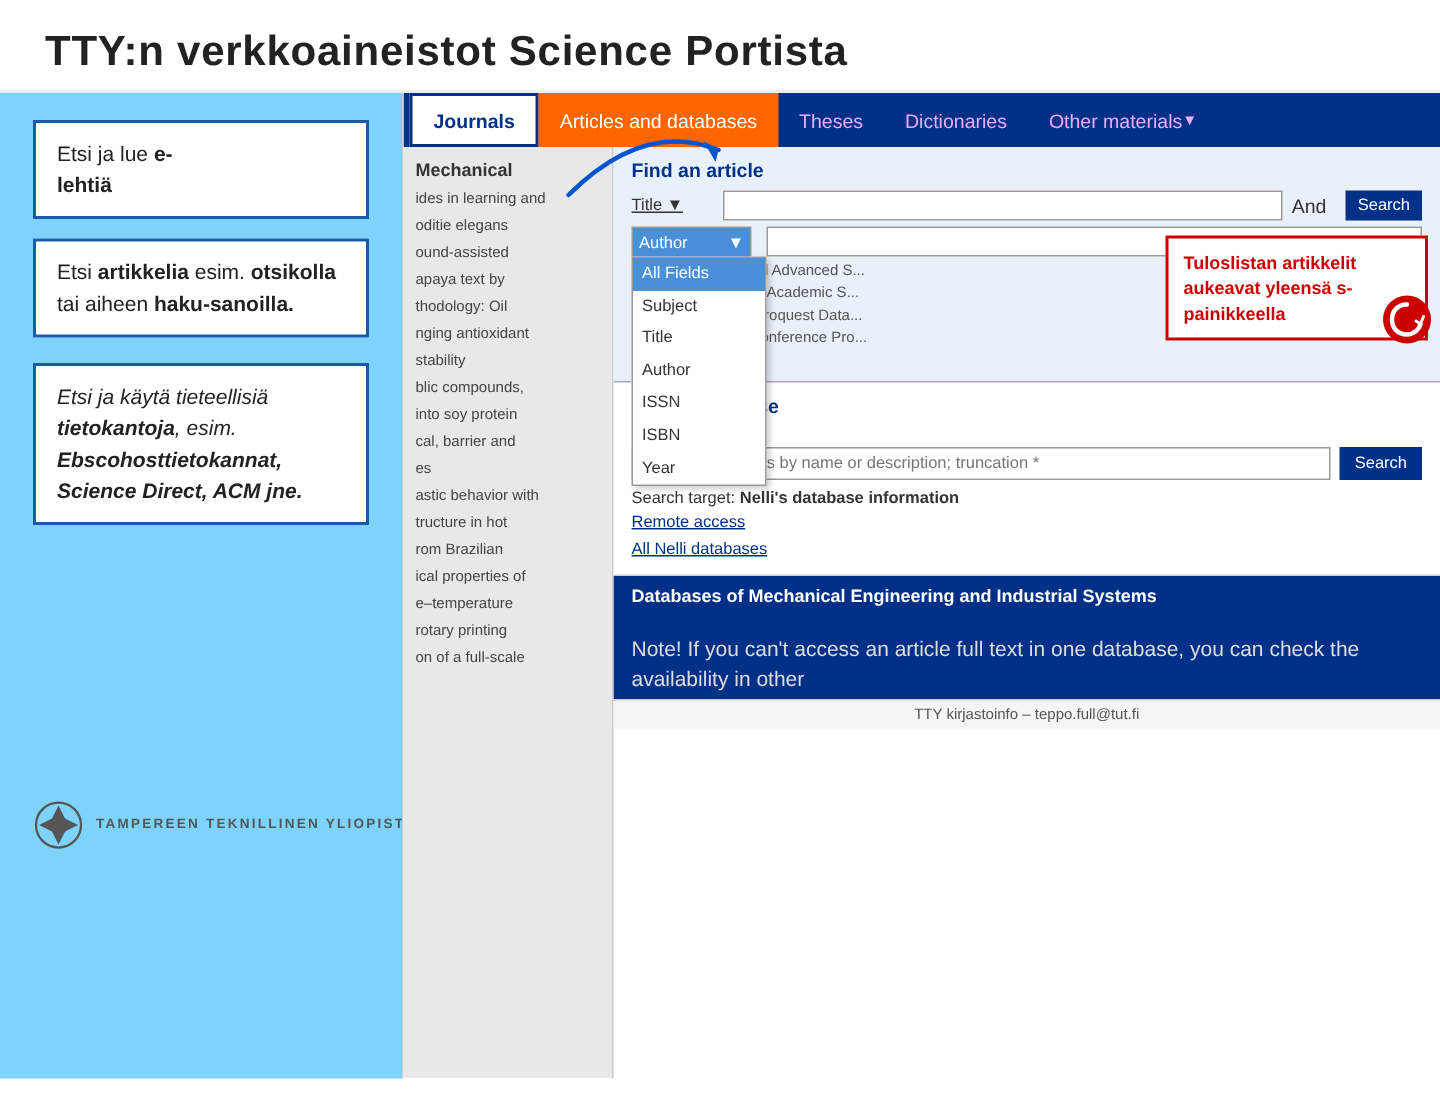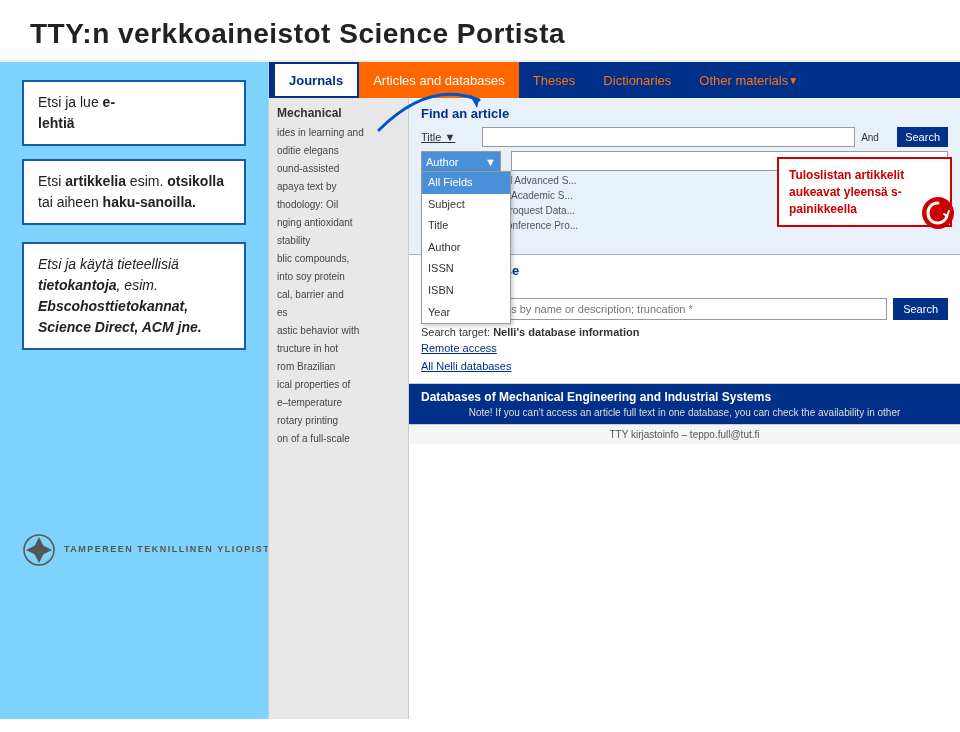--- a/index.html
+++ b/index.html
@@ -109,21 +109,21 @@
     .nav-bar {
       background: #003087;
       display: flex;
       align-items: stretch;
       height: 36px;
       padding: 0 4px;
     }
     .nav-item {
       padding: 0 14px;
       font-size: 13px;
-      color: #f97316;
+      color: #f0abfc;
       display: flex;
       align-items: center;
       cursor: pointer;
       white-space: nowrap;
     }
     .nav-item.active {
       background: #ff6600;
       color: #fff;
     }
     .nav-item.journals {
@@ -214,21 +214,21 @@
       background: #003087;
       color: #fff;
       border: none;
       font-size: 11px;
       padding: 2px 8px;
       height: 20px;
       cursor: pointer;
     }
 
     .and-label {
-      font-size: 10px;
+      font-size: 13px;
       color: #333;
       width: 30px;
     }
 
     
     .author-dropdown-wrapper {
       position: relative;
       width: 80px;
     }
     .author-dropdown {
@@ -354,25 +354,24 @@
     .databases-section {
       background: #003087;
       padding: 6px 12px 4px 12px;
     }
     .databases-title {
       color: #fff;
       font-size: 12px;
       font-weight: bold;
     }
     .databases-note {
-      font-size: 10px;
+      font-size: 14px;
       color: #ddd;
-      margin-top: 2px;
+      margin-top: 19px;
       line-height: 1.4;
-      text-align: center;
     }
 
     
     .portal-footer {
       background: #f5f5f5;
       padding: 4px 12px;
       border-top: 1px solid #ccc;
       font-size: 10px;
       color: #555;
       display: flex;

